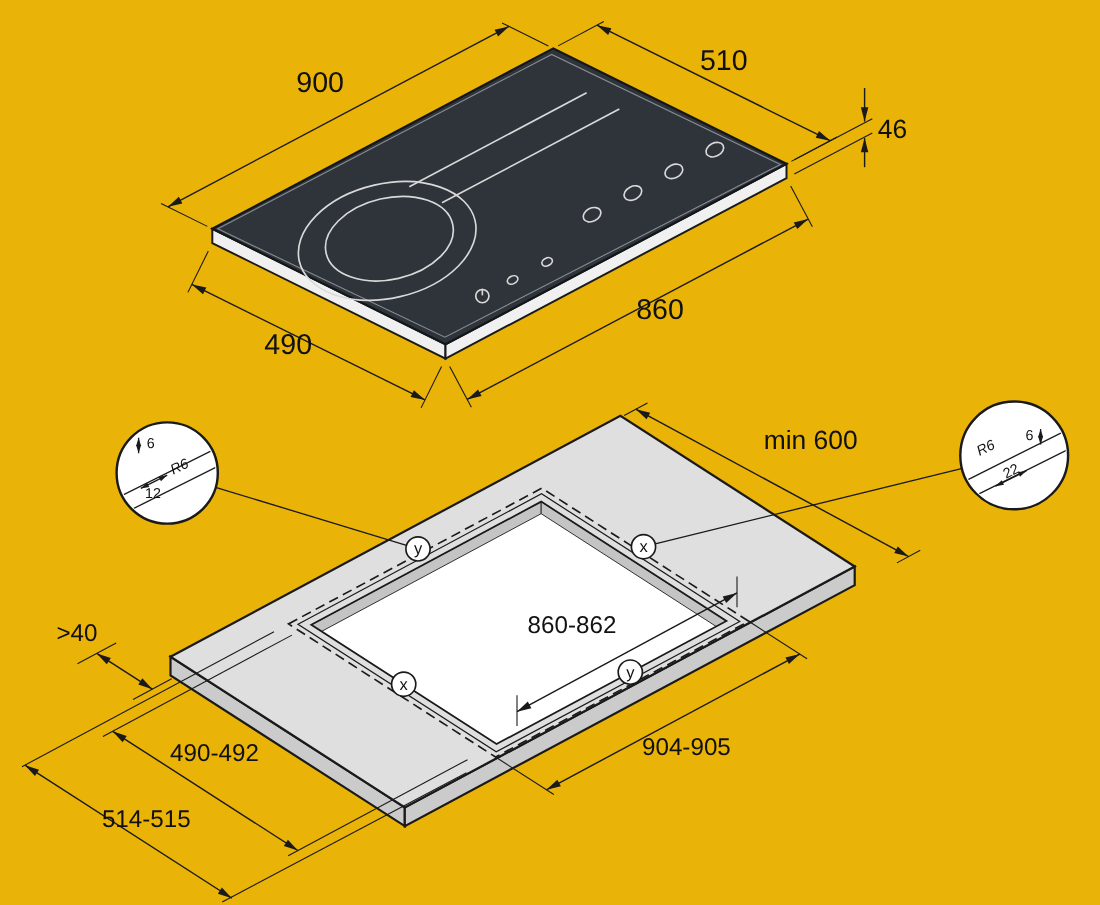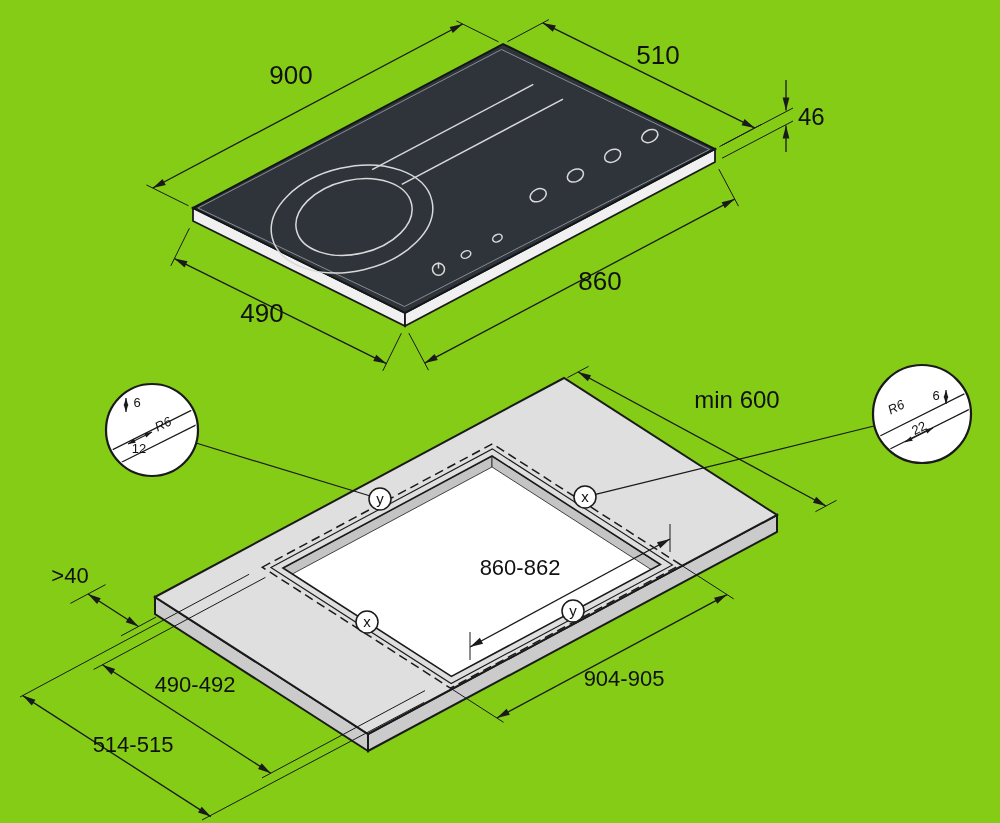--- a/index.html
+++ b/index.html
@@ -1,16 +1,16 @@
 <!DOCTYPE html>
 <html><head>
 <meta charset="utf-8">
 <style>
   html,body{margin:0;padding:0;background:#fff;}
-  .stage{position:relative;width:1000px;height:823px;background:#84cc16;overflow:hidden;}
+  .stage{position:relative;width:1000px;height:823px;background:#eab308;overflow:hidden;}
   svg{display:block;}
   .lbl{font-family:"Liberation Sans",sans-serif;font-size:24px;fill:#111;text-anchor:middle;}
   .lbl-s{font-family:"Liberation Sans",sans-serif;font-size:15px;fill:#111;text-anchor:middle;}
   .lbl-xs{font-family:"Liberation Sans",sans-serif;font-size:13px;fill:#111;text-anchor:middle;}
   .it{font-style:italic;}
   .dim{stroke:#1a1a1a;stroke-width:1.3;fill:none;}
   .ext{stroke:#1a1a1a;stroke-width:1;fill:none;}
   .dash{stroke:#1a1a1a;stroke-width:1.5;stroke-dasharray:9 5;fill:none;}
   .step{stroke:#1a1a1a;stroke-width:1.1;fill:none;}
   .glass{fill:#2f343a;stroke:#14171a;stroke-width:2;}

